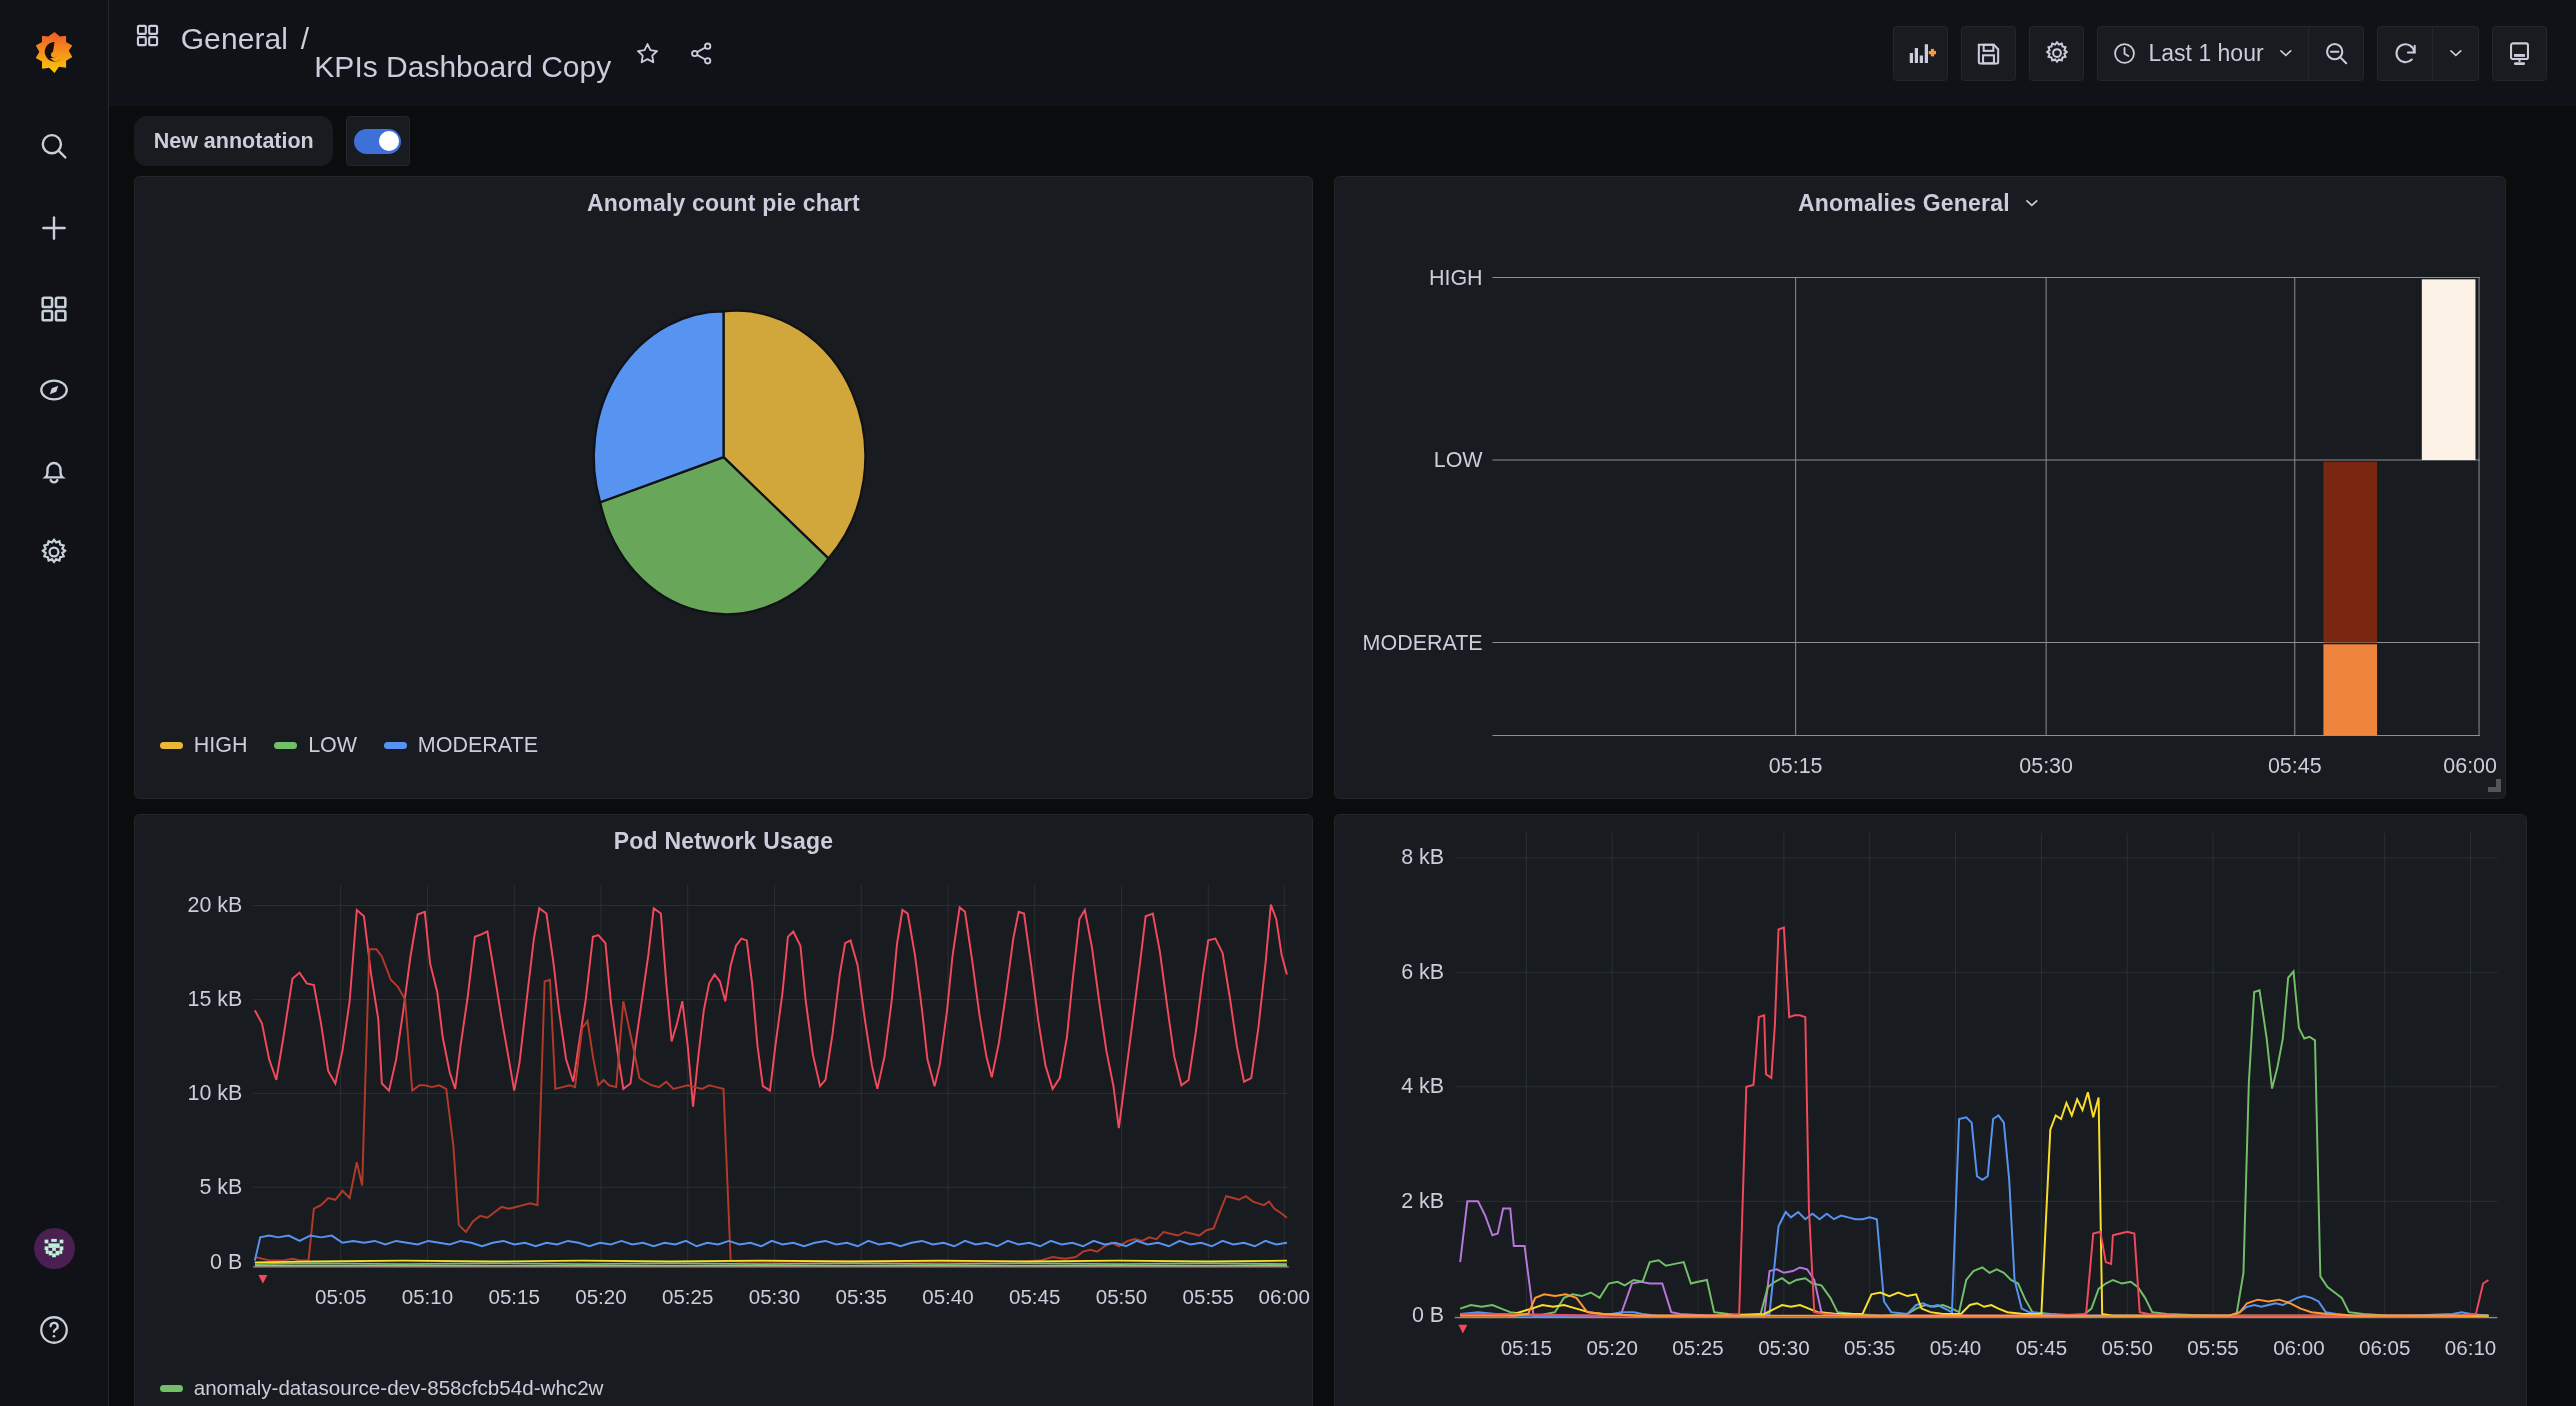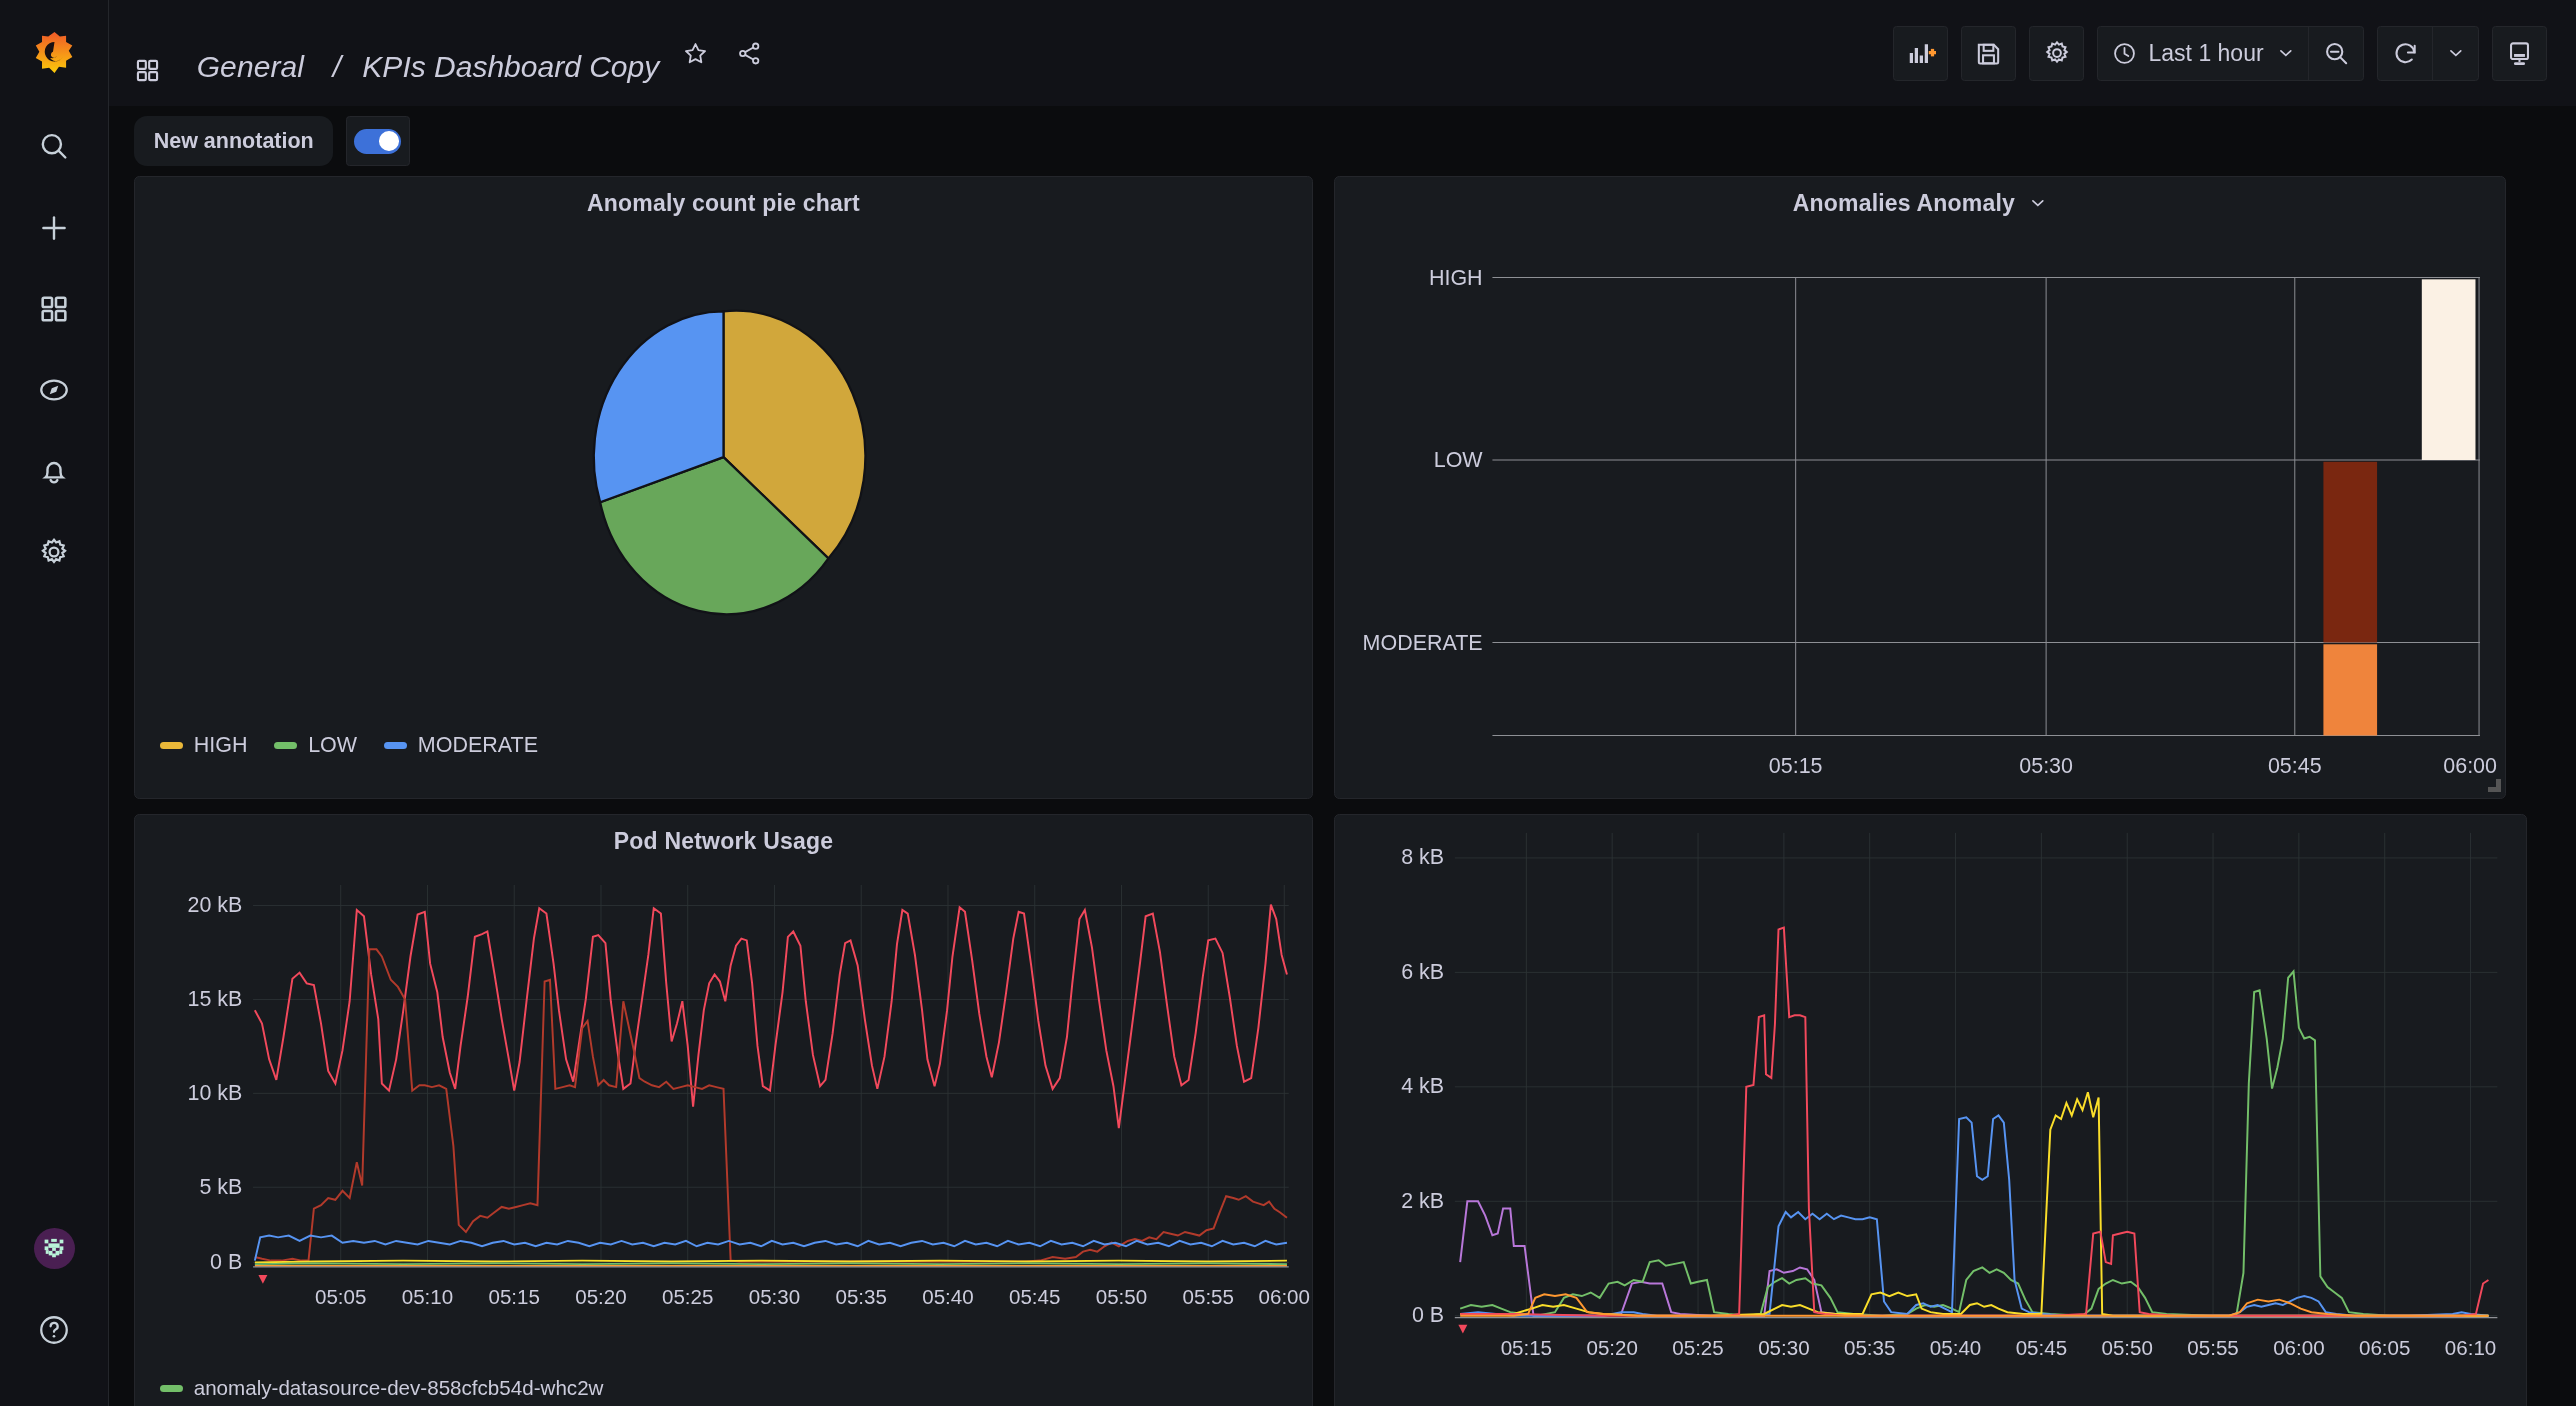--- a/index.html
+++ b/index.html
@@ -36,21 +36,21 @@
 
   
   .main { flex: 1 1 auto; height: 1406px; display: flex; flex-direction: column; background: #0b0c0e; overflow: hidden; }
 
   .topbar {
     height: 106px; flex: 0 0 106px;
     display: flex; align-items: center;
     padding: 0 29px 0 25px;
     background: #111217;
   }
-  .crumbs { display: flex; align-items: flex-end; gap: 16px; font-style: italic; }
+  .crumbs { display: flex; align-items: flex-start; gap: 0; }
   .crumb-icon { margin-right: 19.7px; display: flex; }
   .crumb-folder {
     color: #ccccdc; font-size: 30px; letter-spacing: 0.1px; font-weight: 400;
   }
   .crumb-sep { color: #ccccdc; font-size: 30px; padding: 0 5.4px 0 12.5px; }
   .crumb-title { color: #ccccdc; font-size: 30px; font-weight: 400; margin-top: 28px; }
   .title-action { margin-left: 23px; display: flex; align-items: center; cursor: pointer; }
   .title-action.share { margin-left: 27px; }
   .topbar-right { margin-left: auto; display: flex; align-items: center; gap: 13px; }
   .tb-btn {
@@ -380,21 +380,21 @@
             <div class="legend-item">
               <span class="legend-swatch" style="background:#5794F2"></span>
               <span class="legend-label">MODERATE</span>
             </div>
           </div>
         </div>
       </section>
 
       <section class="panel" id="panel-heatmap">
         <div class="panel-header">
-          <span class="panel-title">Anomalies Anomaly</span>
+          <span class="panel-title">Anomalies General</span>
           <span class="panel-chevron">
             <svg width="19.7" height="19.7" viewBox="0 0 24 24" fill="none" stroke="#ccccdc" stroke-width="2" stroke-linecap="round">
               <path d="M6 9.5 L12 15 L18 9.5"></path>
             </svg>
           </span>
         </div>
         <div class="panel-body">
           <svg width="1170" height="564" viewBox="0 0 1308 630">
 
             <text class="ax" x="165" y="62" text-anchor="end">HIGH</text>

